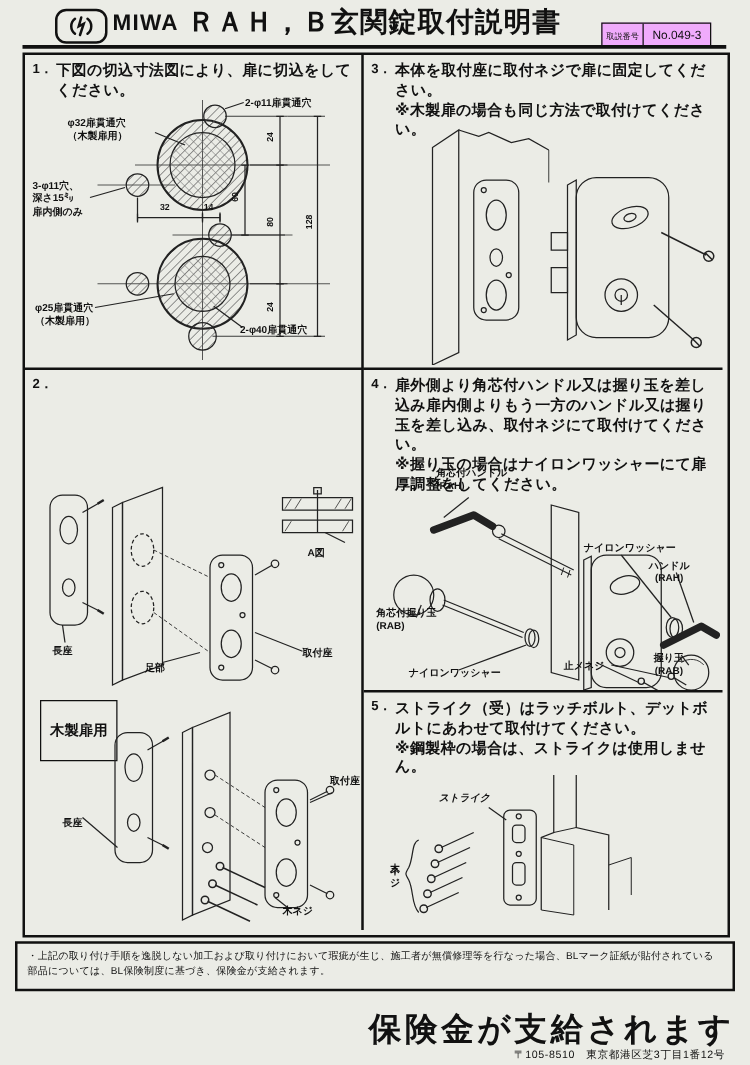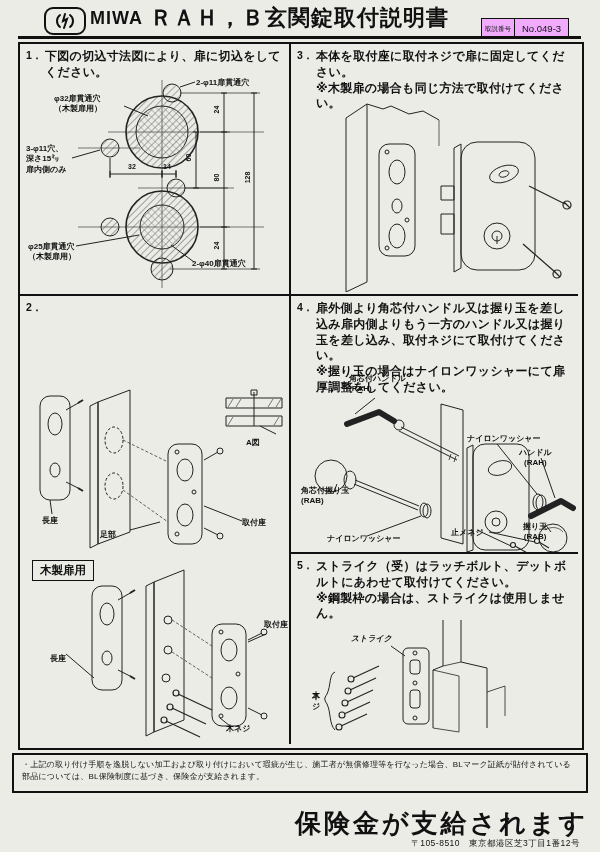--- a/index.html
+++ b/index.html
@@ -28,21 +28,21 @@
   .p4{left:271px;top:252px;width:287px;height:258px;border-bottom:2px solid #111;}
   .p5{left:271px;top:510px;width:287px;height:190px;}
   .phead{display:flex;padding:5px 5px 0 6px;}
   .pno{width:19px;flex:none;font-size:10.5px;font-weight:bold;line-height:1.32;}
   .ptxt{flex:1;font-size:12px;font-weight:bold;line-height:1.32;white-space:pre-line;letter-spacing:0.3px;}
   .fig{position:absolute;left:0;width:100%;}
   .fig svg{position:absolute;left:0;top:0;}
   .lbl{position:absolute;font-size:8px;line-height:1.3;white-space:pre-line;font-weight:bold;}
   .dim{position:absolute;font-size:7px;font-weight:bold;transform:rotate(-90deg);}
   .dimh{position:absolute;font-size:7px;font-weight:bold;}
-  .woodbox{position:absolute;border:1.5px solid #111;padding:2px 7px;font-size:11.5px;font-weight:bold;background:#ebece6;}
+  .woodbox{position:absolute;border:1.5px solid #111;padding:16px 7px;font-size:11.5px;font-weight:bold;background:#ebece6;}
   .vlbl{position:absolute;font-size:8px;font-weight:bold;writing-mode:vertical-rl;letter-spacing:2px;}
   
   .notes{position:absolute;left:12px;top:753px;width:576px;height:40px;border:2.5px solid #111;box-sizing:border-box;
     padding:4px 8px;background:#ebece6;}
   .note{font-size:8px;line-height:1.45;letter-spacing:0.2px;}
   .company{position:absolute;right:12px;top:806px;font-size:26px;font-weight:900;letter-spacing:3px;white-space:nowrap;}
   .address{position:absolute;right:20px;top:838px;font-size:8.5px;letter-spacing:0.5px;}
   svg line,svg path,svg rect,svg circle,svg ellipse,svg polyline,svg polygon{vector-effect:non-scaling-stroke;}
 </style>
 </head>
@@ -202,21 +202,21 @@
           <line x1="234" y1="10" x2="234" y2="44"></line>
             <rect x="231" y="8" width="6" height="5"></rect>
           <line x1="240" y1="44" x2="256" y2="52"></line>
 
           <line x1="32" y1="132" x2="30" y2="118"></line>
           <line x1="110" y1="148" x2="140" y2="140"></line>
           <line x1="222" y1="139" x2="184" y2="124"></line>
         </g>
       </svg>
       <span class="lbl" style="left:22px;top:134px;">長座</span>
-      <span class="lbl" style="left:80px;top:148px;text-align:right;">足部</span>
+      <span class="lbl" style="left:96px;top:148px;text-align:right;">足部</span>
       <span class="lbl" style="left:222px;top:136px;">取付座</span>
       <span class="lbl" style="left:226px;top:56px;">A図</span>
     </div>
 
     <div class="woodbox" style="left:12px;top:264px;">木製扉用</div>
     <div class="fig" style="top:262px;height:186px;">
       <svg width="269" height="186" viewBox="0 0 269 186">
         <g stroke="#222" fill="none" stroke-width="1">
 
           <rect x="72" y="28" width="30" height="104" rx="10"></rect>

